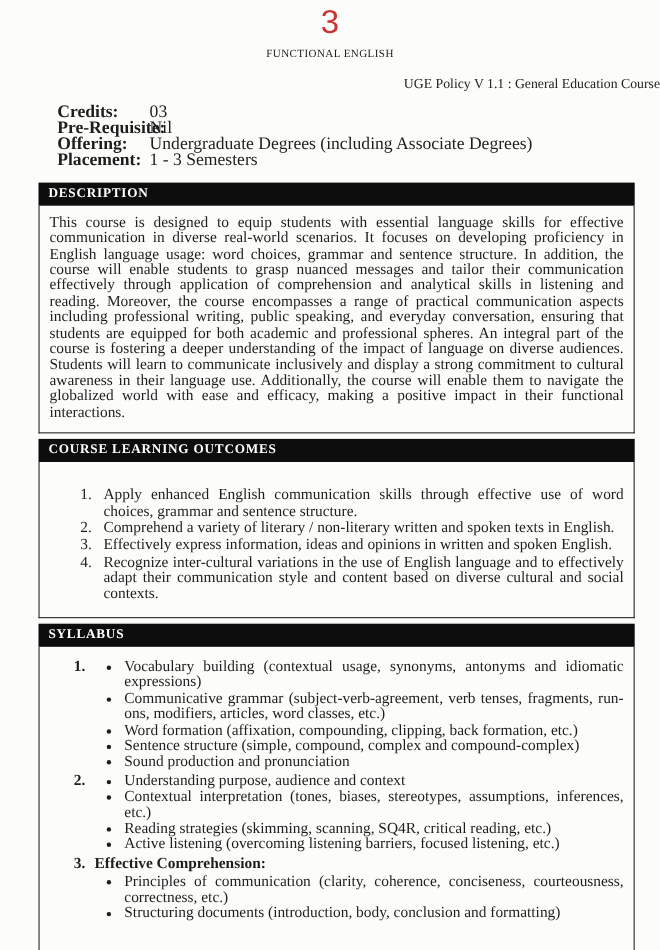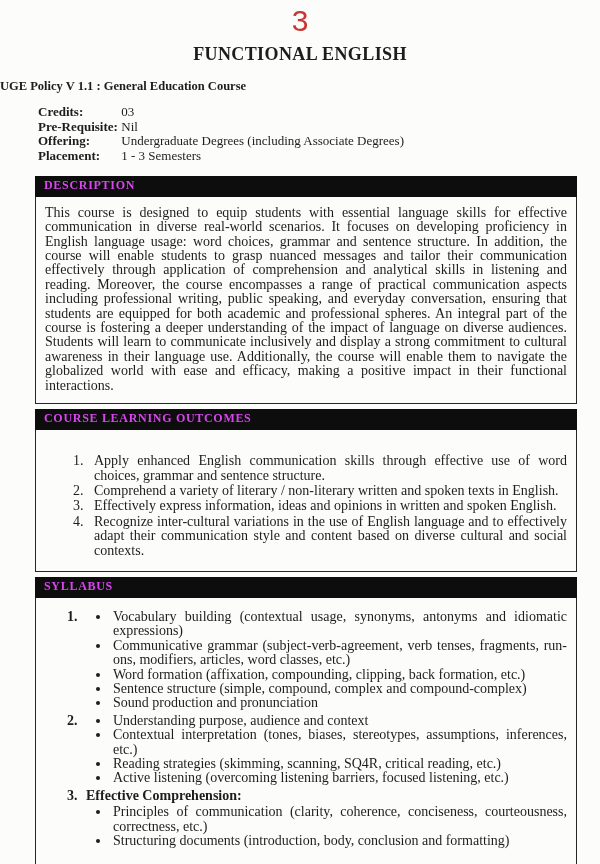--- a/index.html
+++ b/index.html
@@ -18,46 +18,46 @@
     padding-top: 5px;
     text-align: center;
     font-family: "Liberation Sans", sans-serif;
     font-size: 30px;
     line-height: 32px;
     font-weight: 400;
   }
   .title {
     margin: 7px 0 0 0;
     text-align: center;
-    font-size: 18px;
-    font-weight: bold;
+    font-size: 10px;
+    font-weight: normal;
     letter-spacing: 0.4px;
   }
   .subtitle {
     margin: 14px 0 0 0;
-    text-align: left;
+    text-align: right;
     font-size: 12.5px;
-    font-weight: bold;
+    font-weight: normal;
   }
   .meta {
-    margin: 11px 23px 0 38px;
-    font-size: 13px;
+    margin: 11px 23px 0 52px;
+    font-size: 16px;
     line-height: 14.7px;
   }
   .meta-row { white-space: nowrap; }
   .meta-label {
     display: inline-block;
     width: 80px;
     font-weight: bold;
   }
   .sections { margin: 12px 23px 0 35px; }
   section + section { margin-top: 5px; }
   .bar {
     background: #0d0d0d;
-    color: #d946ef;
+    color: #ffffff;
     font-weight: bold;
     font-size: 12px;
     letter-spacing: 0.7px;
     padding: 2px 2px 4px 9px;
   }
   .box {
     border: 1.5px solid #262626;
     border-top: none;
     padding: 9px 9px 10px 9px;
     font-size: 14px;

